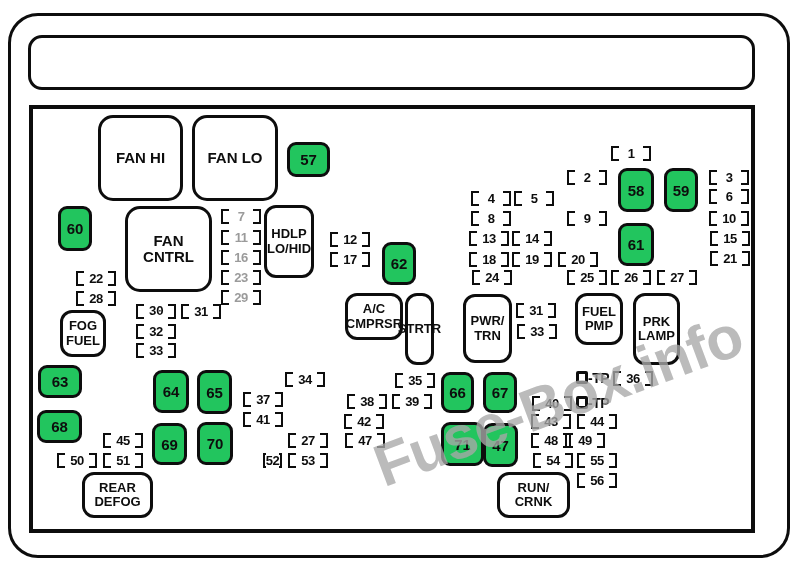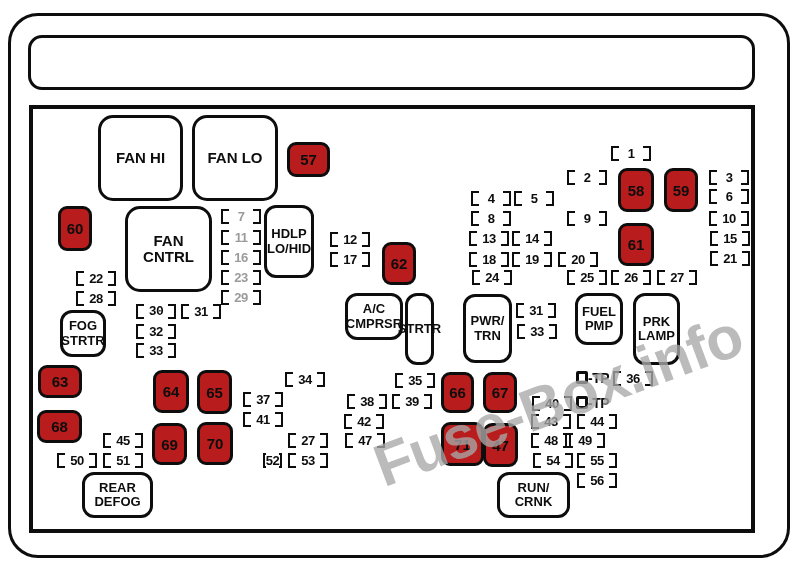--- a/index.html
+++ b/index.html
@@ -40,21 +40,21 @@
     color: #0d0d0d; white-space: pre-line;
     background: #fff;
   }
   .nbox.big { font-size: 15px; border-radius: 15px; }
   
   .relay {
     position: absolute;
     border: 3px solid #0d0d0d; border-radius: 9px;
     display: flex; align-items: center; justify-content: center;
     font-weight: 700; font-size: 15px; color: #0d0d0d;
-    background: #b91c1c;
+    background: #22c55e;
   }
   
   .fuse {
     position: absolute;
     height: 15px; width: 40px;
     display: flex; align-items: stretch; justify-content: space-between;
   }
   .fuse .br { width: 8px; border: 2.5px solid #0d0d0d; }
   .fuse .lb { border-right: none; }
   .fuse .rb { border-left: none; }
@@ -107,21 +107,21 @@
     <div class="nbox" style="left: 345px; top: 293px; width: 58px; height: 47px;">A/C
 CMPRSR</div>
     <div class="nbox" style="left: 405px; top: 293px; width: 29px; height: 72px;">STRTR</div>
     <div class="nbox" style="left: 463px; top: 294px; width: 49px; height: 69px;">PWR/
 TRN</div>
     <div class="nbox" style="left: 575px; top: 293px; width: 48px; height: 52px;">FUEL
 PMP</div>
     <div class="nbox" style="left: 633px; top: 293px; width: 47px; height: 72px;">PRK
 LAMP</div>
     <div class="nbox" style="left: 60px; top: 310px; width: 46px; height: 47px;">FOG
-STRTR</div>
+FUEL</div>
     <div class="nbox" style="left: 82px; top: 472px; width: 71px; height: 46px;">REAR
 DEFOG</div>
     <div class="nbox" style="left: 497px; top: 472px; width: 73px; height: 46px;">RUN/
 CRNK</div>
     <div class="relay" style="left: 287px; top: 142px; width: 43px; height: 35px;">57</div>
     <div class="relay" style="left: 618px; top: 168px; width: 36px; height: 44px;">58</div>
     <div class="relay" style="left: 664px; top: 168px; width: 34px; height: 44px;">59</div>
     <div class="relay" style="left: 58px; top: 206px; width: 34px; height: 45px;">60</div>
     <div class="relay" style="left: 618px; top: 223px; width: 36px; height: 43px;">61</div>
     <div class="relay" style="left: 382px; top: 242px; width: 34px; height: 43px;">62</div>

